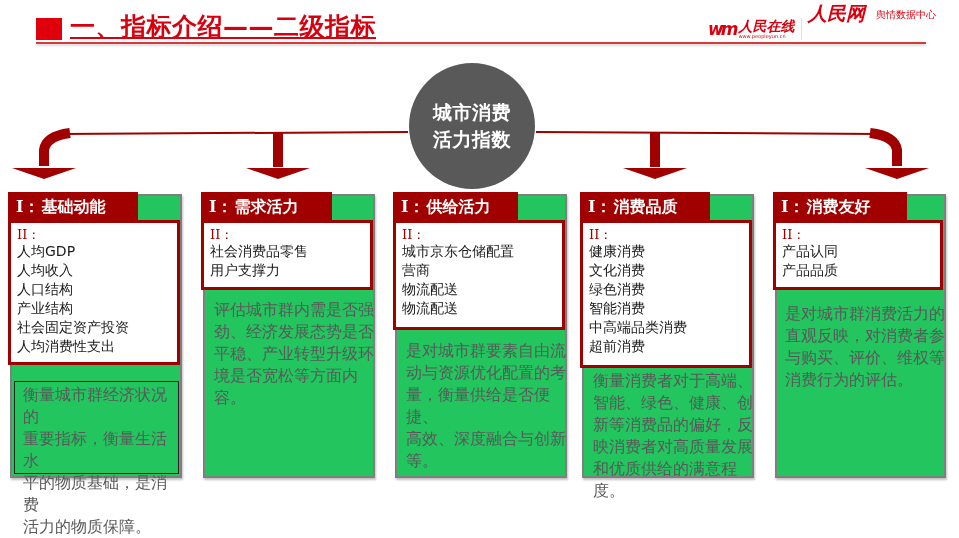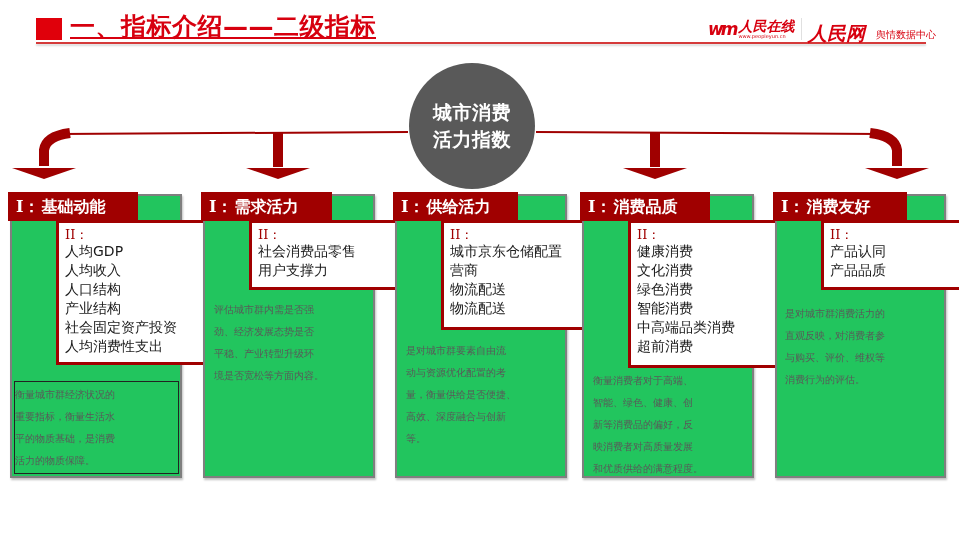--- a/index.html
+++ b/index.html
@@ -8,41 +8,41 @@
   .header { position:absolute; left:0; top:0; width:959px; height:50px; }
   .title-square { position:absolute; left:36px; top:18px; width:26px; height:22px; background:#e0000b; }
   .title-text { position:absolute; left:70px; top:10px; font-size:25px; font-weight:bold; color:#d7000f; letter-spacing:0.5px; white-space:nowrap;text-decoration:underline; }
   .title-rule { position:absolute; left:36px; top:42px; width:890px; height:2px; background:#d53a3a; box-shadow:0 2px 2px rgba(0,0,0,0.15); }
   .logo1 { position:absolute; left:708px; top:17px; height:24px; display:flex; align-items:center; }
   .logo1-mark { color:#d7000f; font-size:17px; font-weight:bold; font-style:italic; margin-right:3px; letter-spacing:-3px; }
   .logo1-name { display:flex; flex-direction:column; line-height:1; }
   .logo1-cn { color:#d7000f; font-family:"DejaVu Serif",serif; font-style:italic; font-size:14px; font-weight:bold; }
   .logo1-url { color:#d7000f; font-size:5px; margin-top:1px; }
   .logo-sep { position:absolute; left:801px; top:18px; width:1px; height:22px; background:#e0e0e0; }
-  .logo2 { position:absolute; left:808px; top:24px; display:flex; align-items:flex-end;text-align:right; }
+  .logo2 { position:absolute; left:808px; top:4px; display:flex; align-items:flex-end;text-align:right; }
   .logo2-cn { color:#d7000f; font-family:"DejaVu Serif",serif; font-style:italic; font-weight:bold; font-size:19px; line-height:1; }
   .logo2-sub { color:#d7000f; font-size:10px; margin-left:11px; margin-bottom:1px; }
 
   .flow { position:absolute; left:0; top:0; width:959px; height:200px; }
 
   .hub { position:absolute; left:409px; top:63px; width:126px; height:126px; border-radius:50%;
          background:#595959; display:flex; flex-direction:column; align-items:center; justify-content:center;
          color:#ffffff; font-weight:bold; font-size:19px; line-height:27px; letter-spacing:0.5px; }
 
   .card { position:absolute; top:194px; height:284px; border:2px solid #7f7f7f; background:#22c55e;
           box-shadow:1px 2px 2px rgba(0,0,0,0.25); box-sizing:border-box; }
   .tag { position:absolute; left:-4px; top:-4px; height:29px; background:#a00000; color:#fff; font-weight:bold;
          font-size:16px; line-height:29px; padding-left:8px; white-space:nowrap; box-sizing:border-box; }
   .tag .roman { font-family:"DejaVu Serif",serif; margin-right:2px; }
   .sub { position:absolute; left:-4px; top:24px; border:3px solid #a00000; background:#fff; box-sizing:border-box;
-         padding:4px 0 0 6px;margin-left:48px; }
+         padding:4px 0 0 6px; }
   .sub-head { color:#a00000; font-family:"DejaVu Serif",serif; font-size:13px; line-height:15px; }
   .sub-item { color:#1a1a1a; font-size:14px; line-height:19px; white-space:nowrap; }
-  .desc { position:absolute; color:#595959; font-size:10px; line-height:22px; }
-  .desc-box { border:1px solid #222; padding:2px 0 0 0; box-sizing:border-box; }
+  .desc { position:absolute; color:#595959; font-size:16px; line-height:22px; }
+  .desc-box { border:1px solid #222; padding:2px 0 0 8px; box-sizing:border-box; }
 </style>
 </head>
 <body>
 
 <div class="header">
   <div class="title-square"></div>
   <div class="title-text">一、指标介绍——二级指标</div>
   <div class="title-rule"></div>
 
   <div class="logo1">

